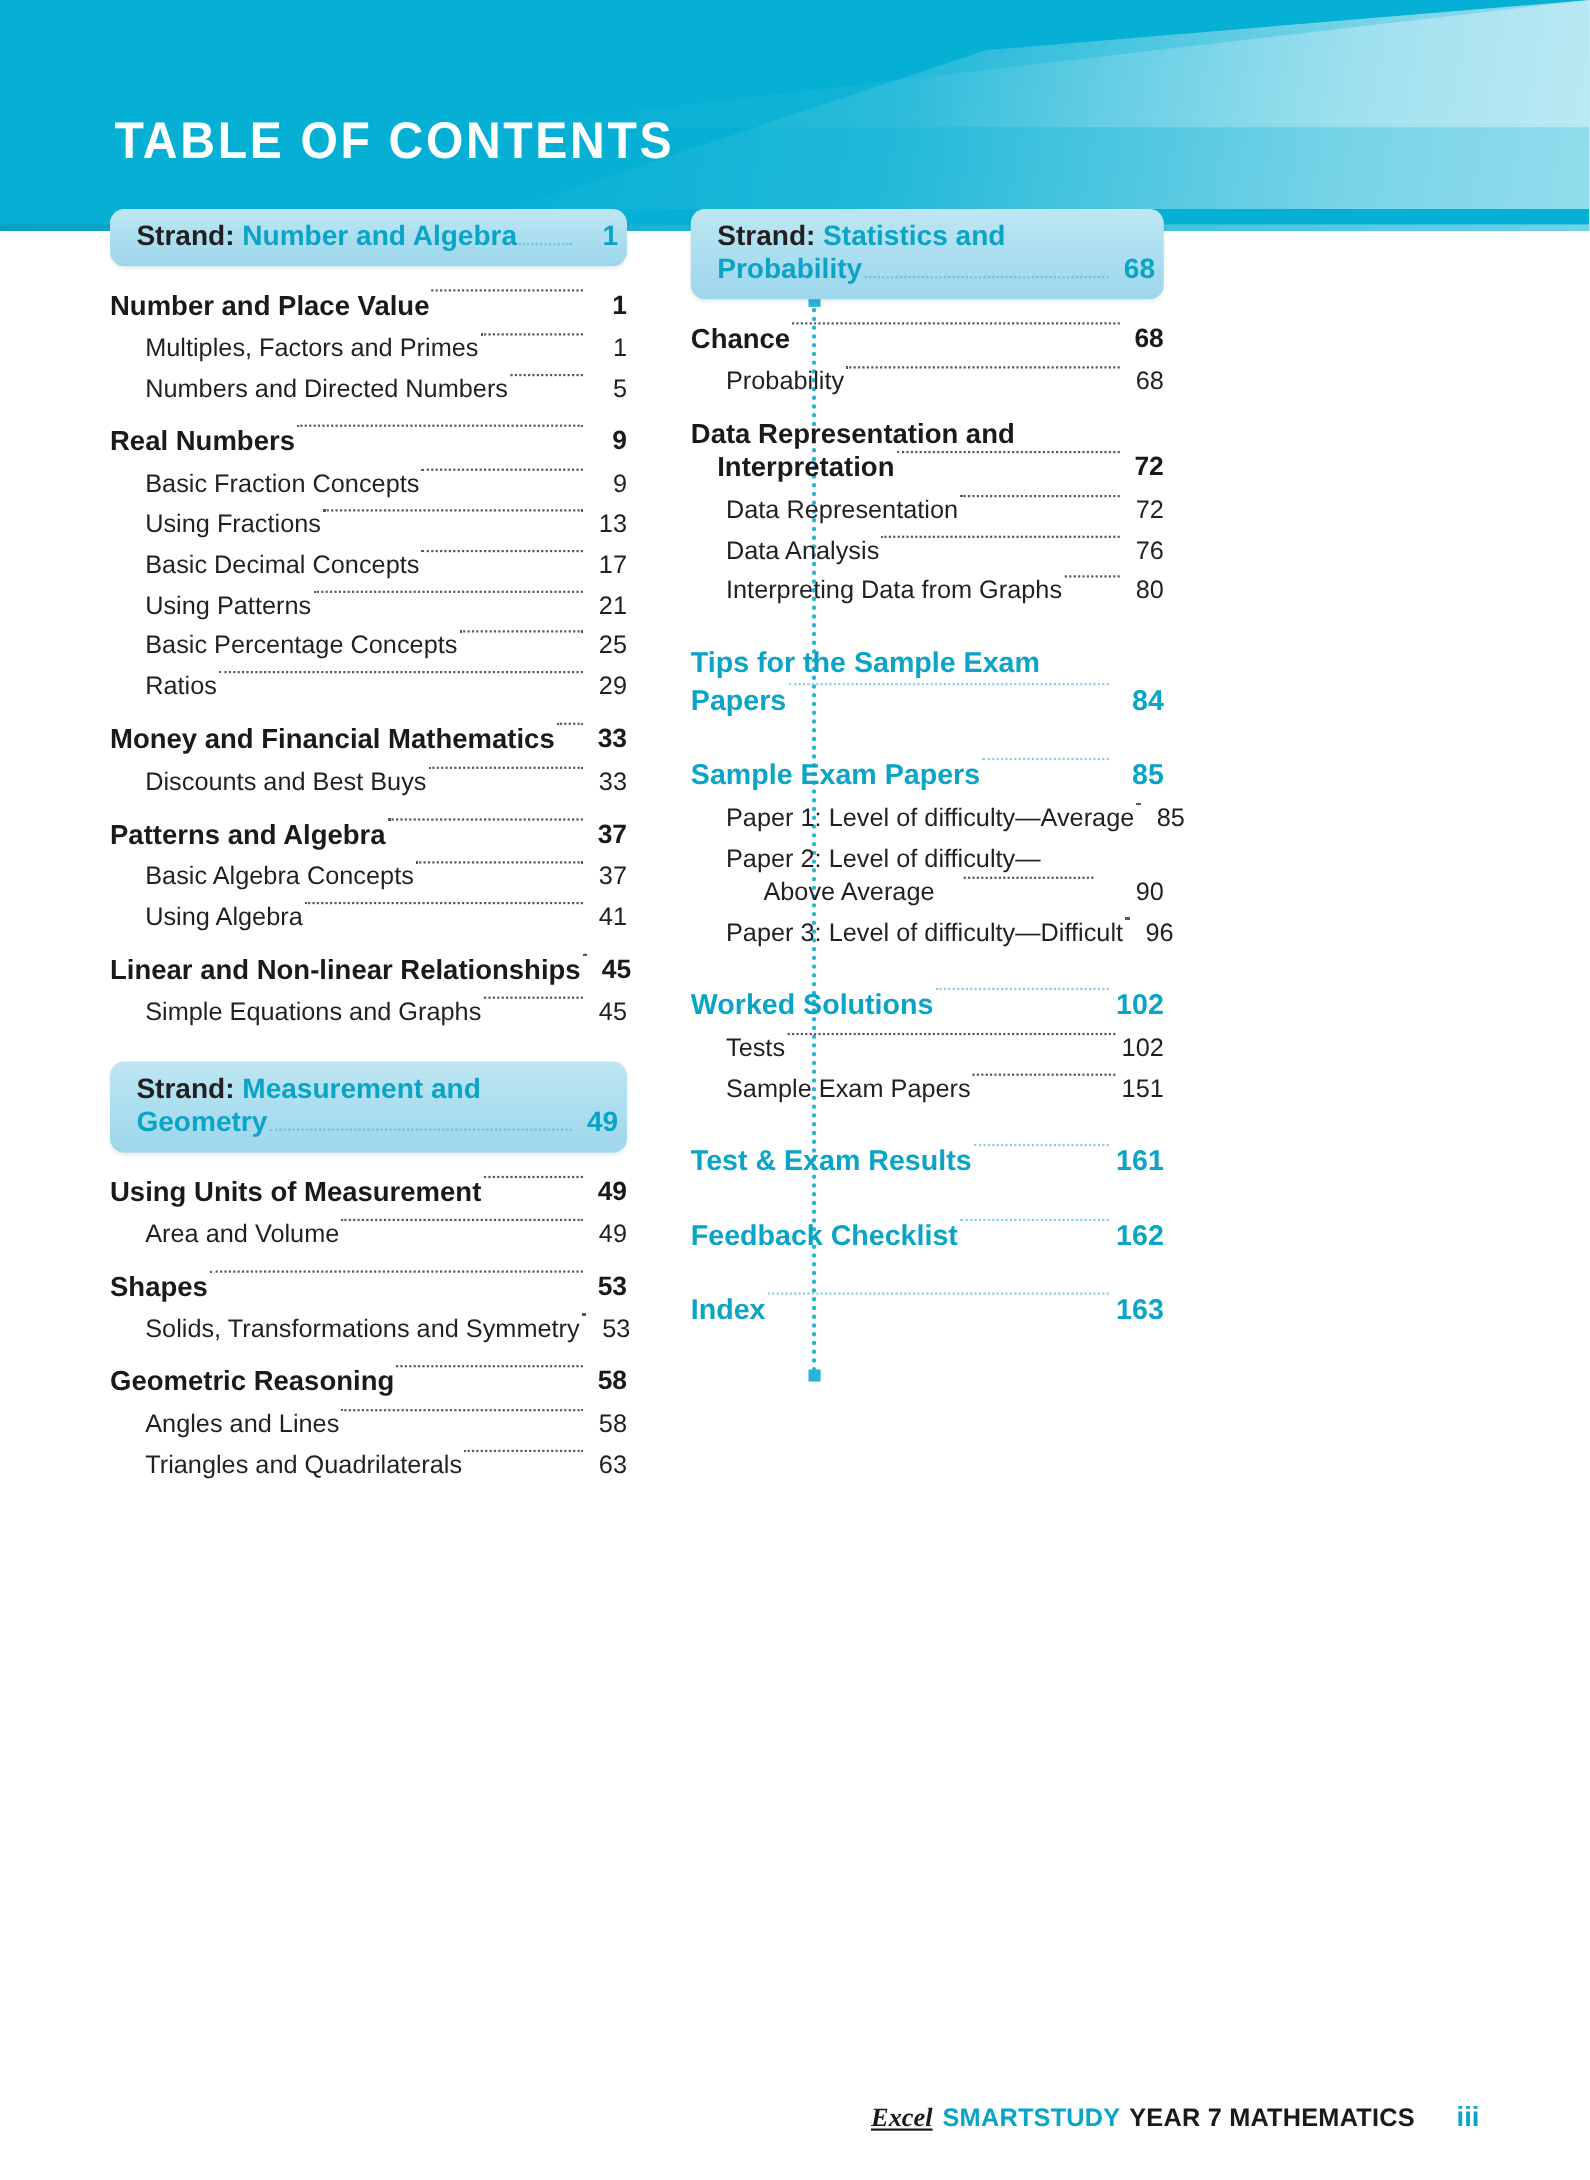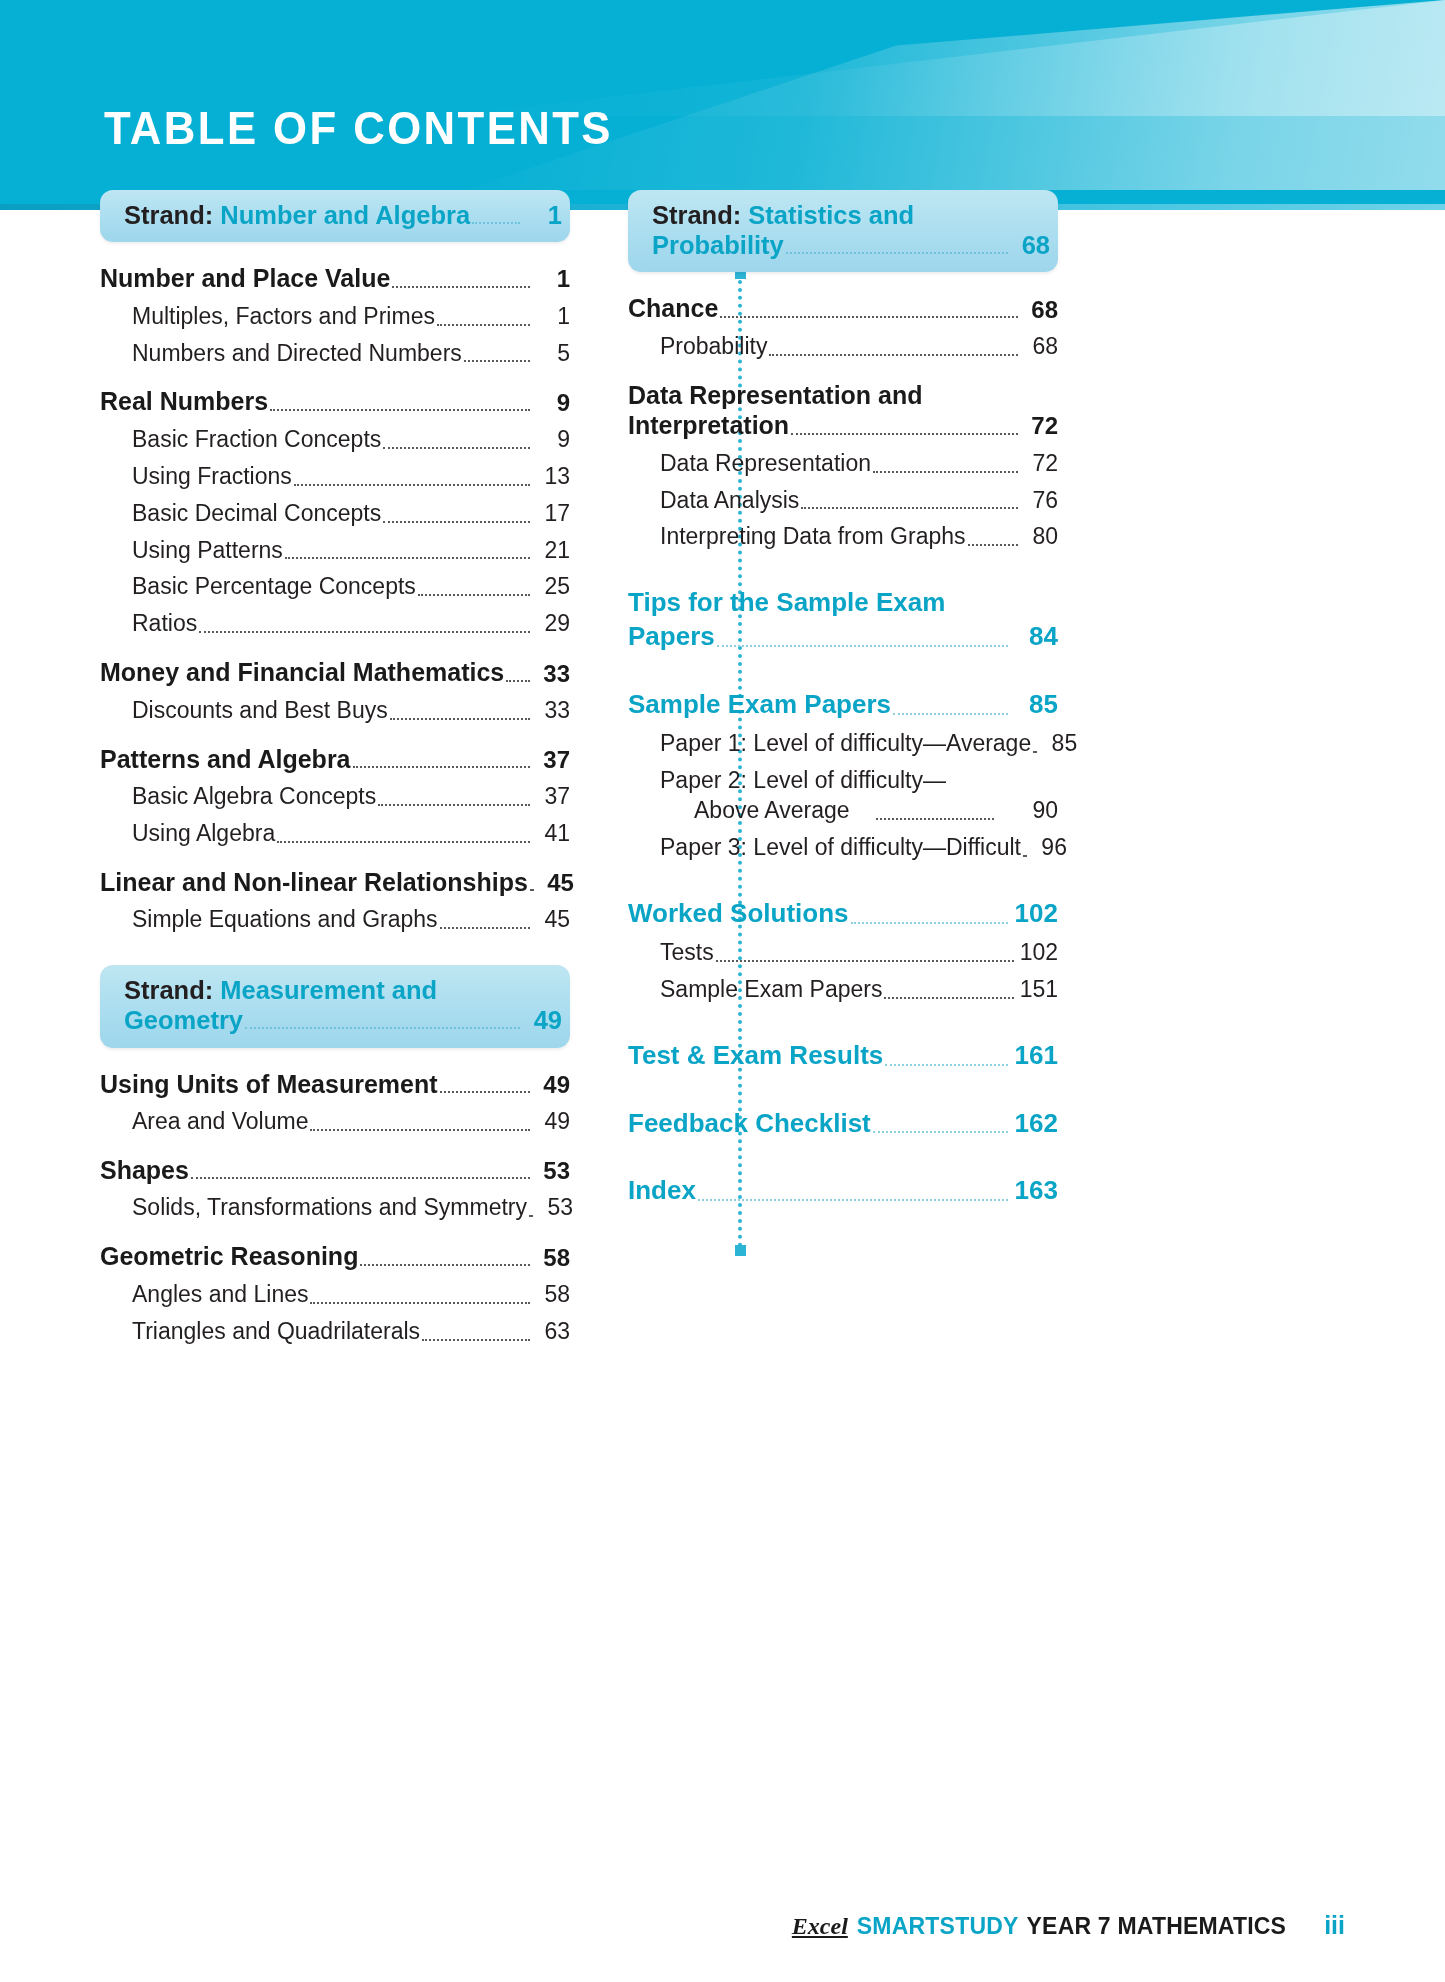--- a/index.html
+++ b/index.html
@@ -134,21 +134,21 @@
     min-width: 34px;
     text-align: right;
   }
   .strand-line.l2 { margin-top: -1px; }
 
   
   .toc-group { margin-top: 20px; }
 
   .toc-row {
     display: flex;
-    align-items: flex-end;
+    align-items: flex-start;
     line-height: 1.30;
   }
   .toc-text { white-space: nowrap; }
   .toc-leader {
     flex: 1 1 auto;
     border-bottom: 2.5px dotted #58595b;
     margin: 0 3px 6px 2px;
     min-width: 4px;
     height: 1px;
   }
@@ -160,21 +160,21 @@
 
   
   .lvl1 {
     font-size: 25px;
     font-weight: bold;
     color: #1a1a1a;
     margin-top: 17px;
   }
   .lvl1 .toc-page { min-width: 34px; font-weight: bold; font-size: 24px; }
   .lvl1 .toc-leader { margin-bottom: 7px; }
-  .lvl1.cont { margin-top: -2px; }
+  .lvl1.cont { margin-top: -2px; margin-left: 24px; }
 
   
   .lvl2 {
     font-size: 23px;
     font-weight: normal;
     color: #231f20;
     margin-top: 7px;
     padding-left: 32px;
   }
   .lvl2 .toc-page { min-width: 34px; font-size: 23px; }

